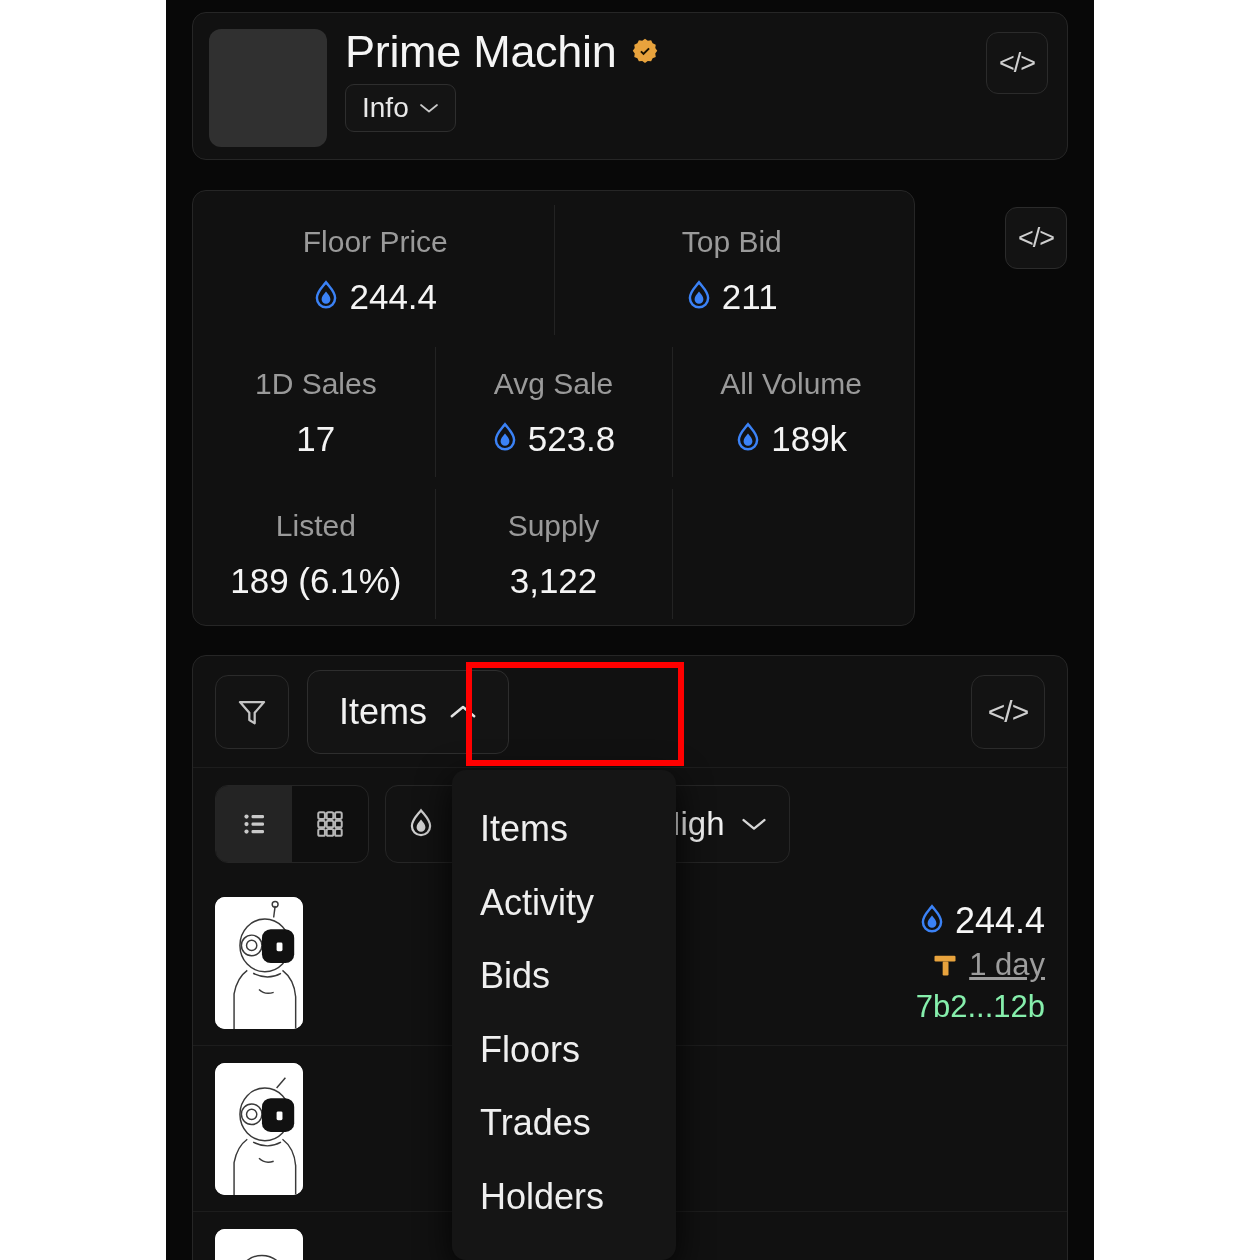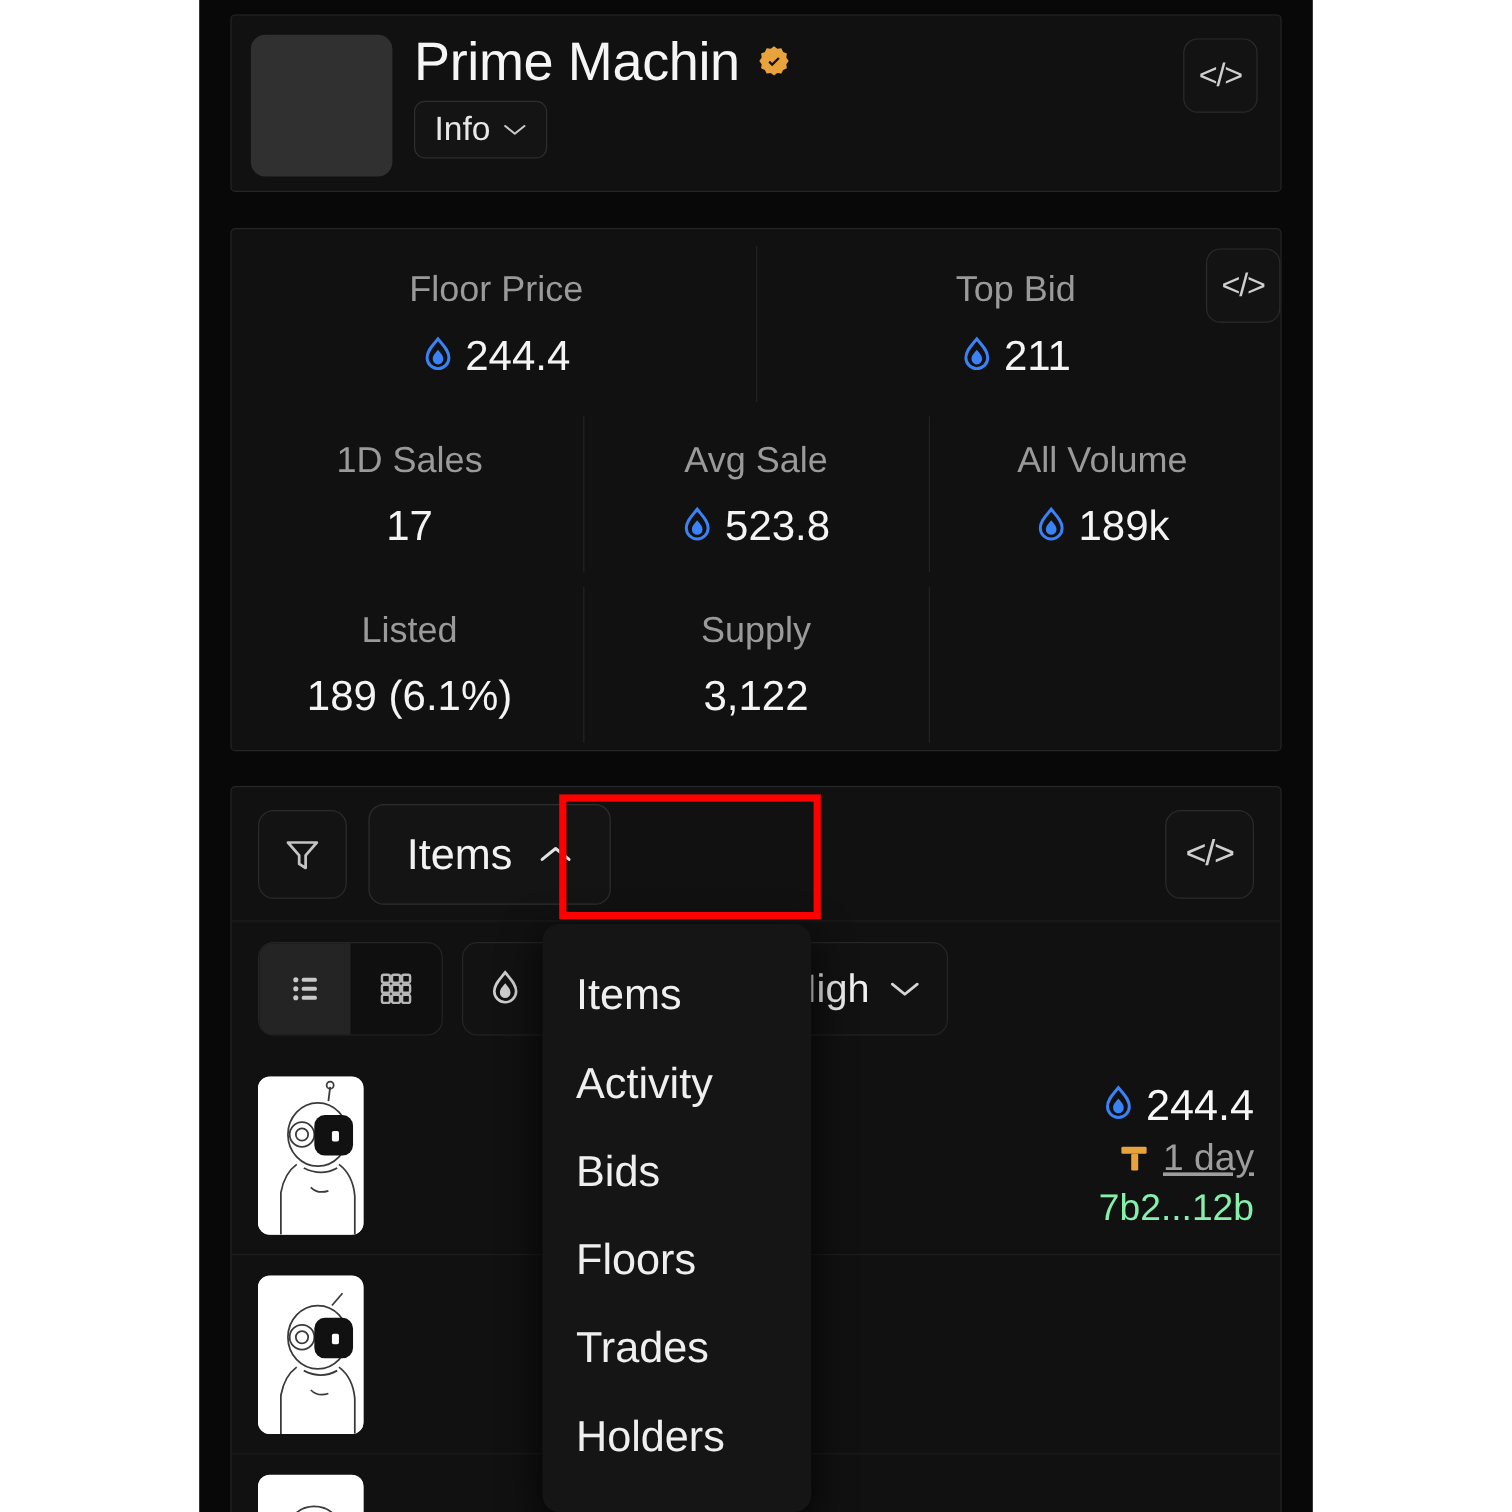--- a/index.html
+++ b/index.html
@@ -14,21 +14,21 @@
     left: 166px; top: 0;
     width: 928px; height: 1260px;
     background: #080808;
     overflow: hidden;
   }
 
   
   .card {
     background: #111111;
     border: 1px solid #262626;
-    border-radius: 4px;
+    border-radius: 14px;
   }
 
   
   #header {
     position: absolute;
     left: 26px; top: 12px;
     width: 876px; height: 148px;
     padding: 16px;
     display: flex;
     align-items: flex-start;
@@ -83,21 +83,21 @@
     font-size: 27px;
     font-family: "Liberation Sans", sans-serif;
     letter-spacing: -1px;
     z-index: 5;
   }
 
   
   #stats {
     position: absolute;
     left: 26px; top: 190px;
-    width: 876px; height: 436px;
+    width: 723px; height: 436px;
     padding: 8px 4px;
   }
   .stat-row {
     display: flex;
     height: 142px;
   }
   .stat-cell {
     flex: 1 1 0;
     display: flex;
     flex-direction: column;

